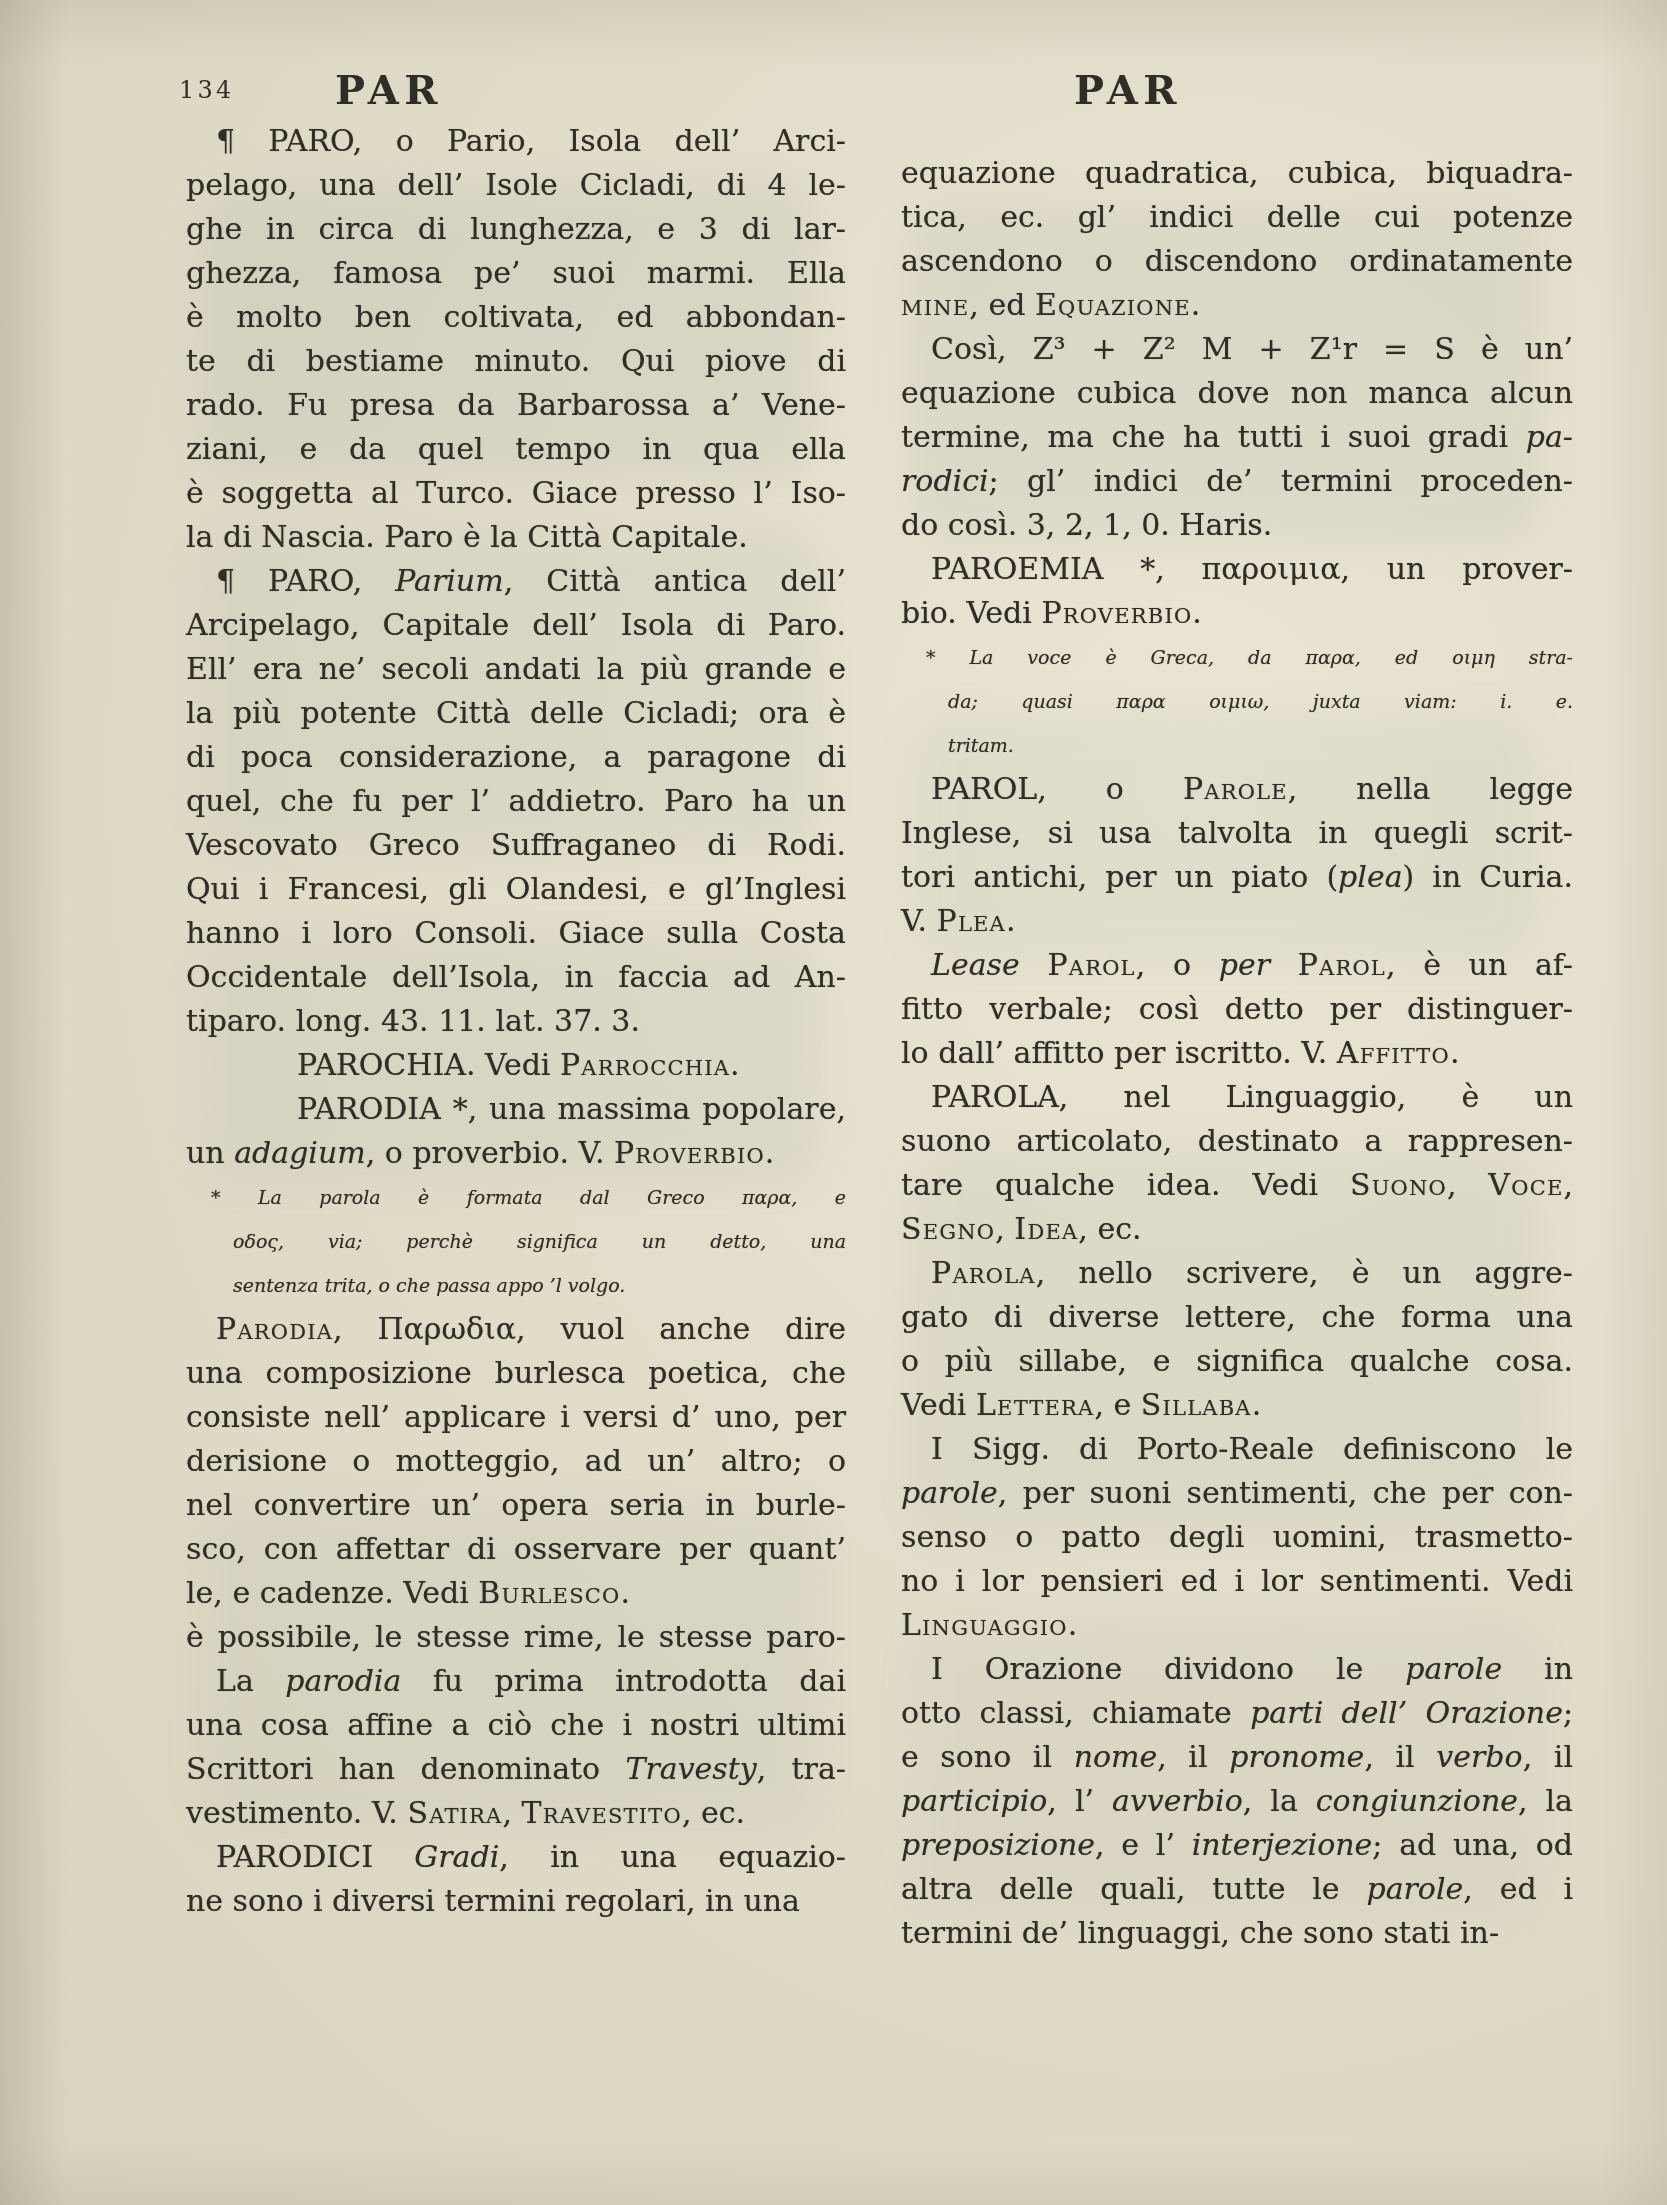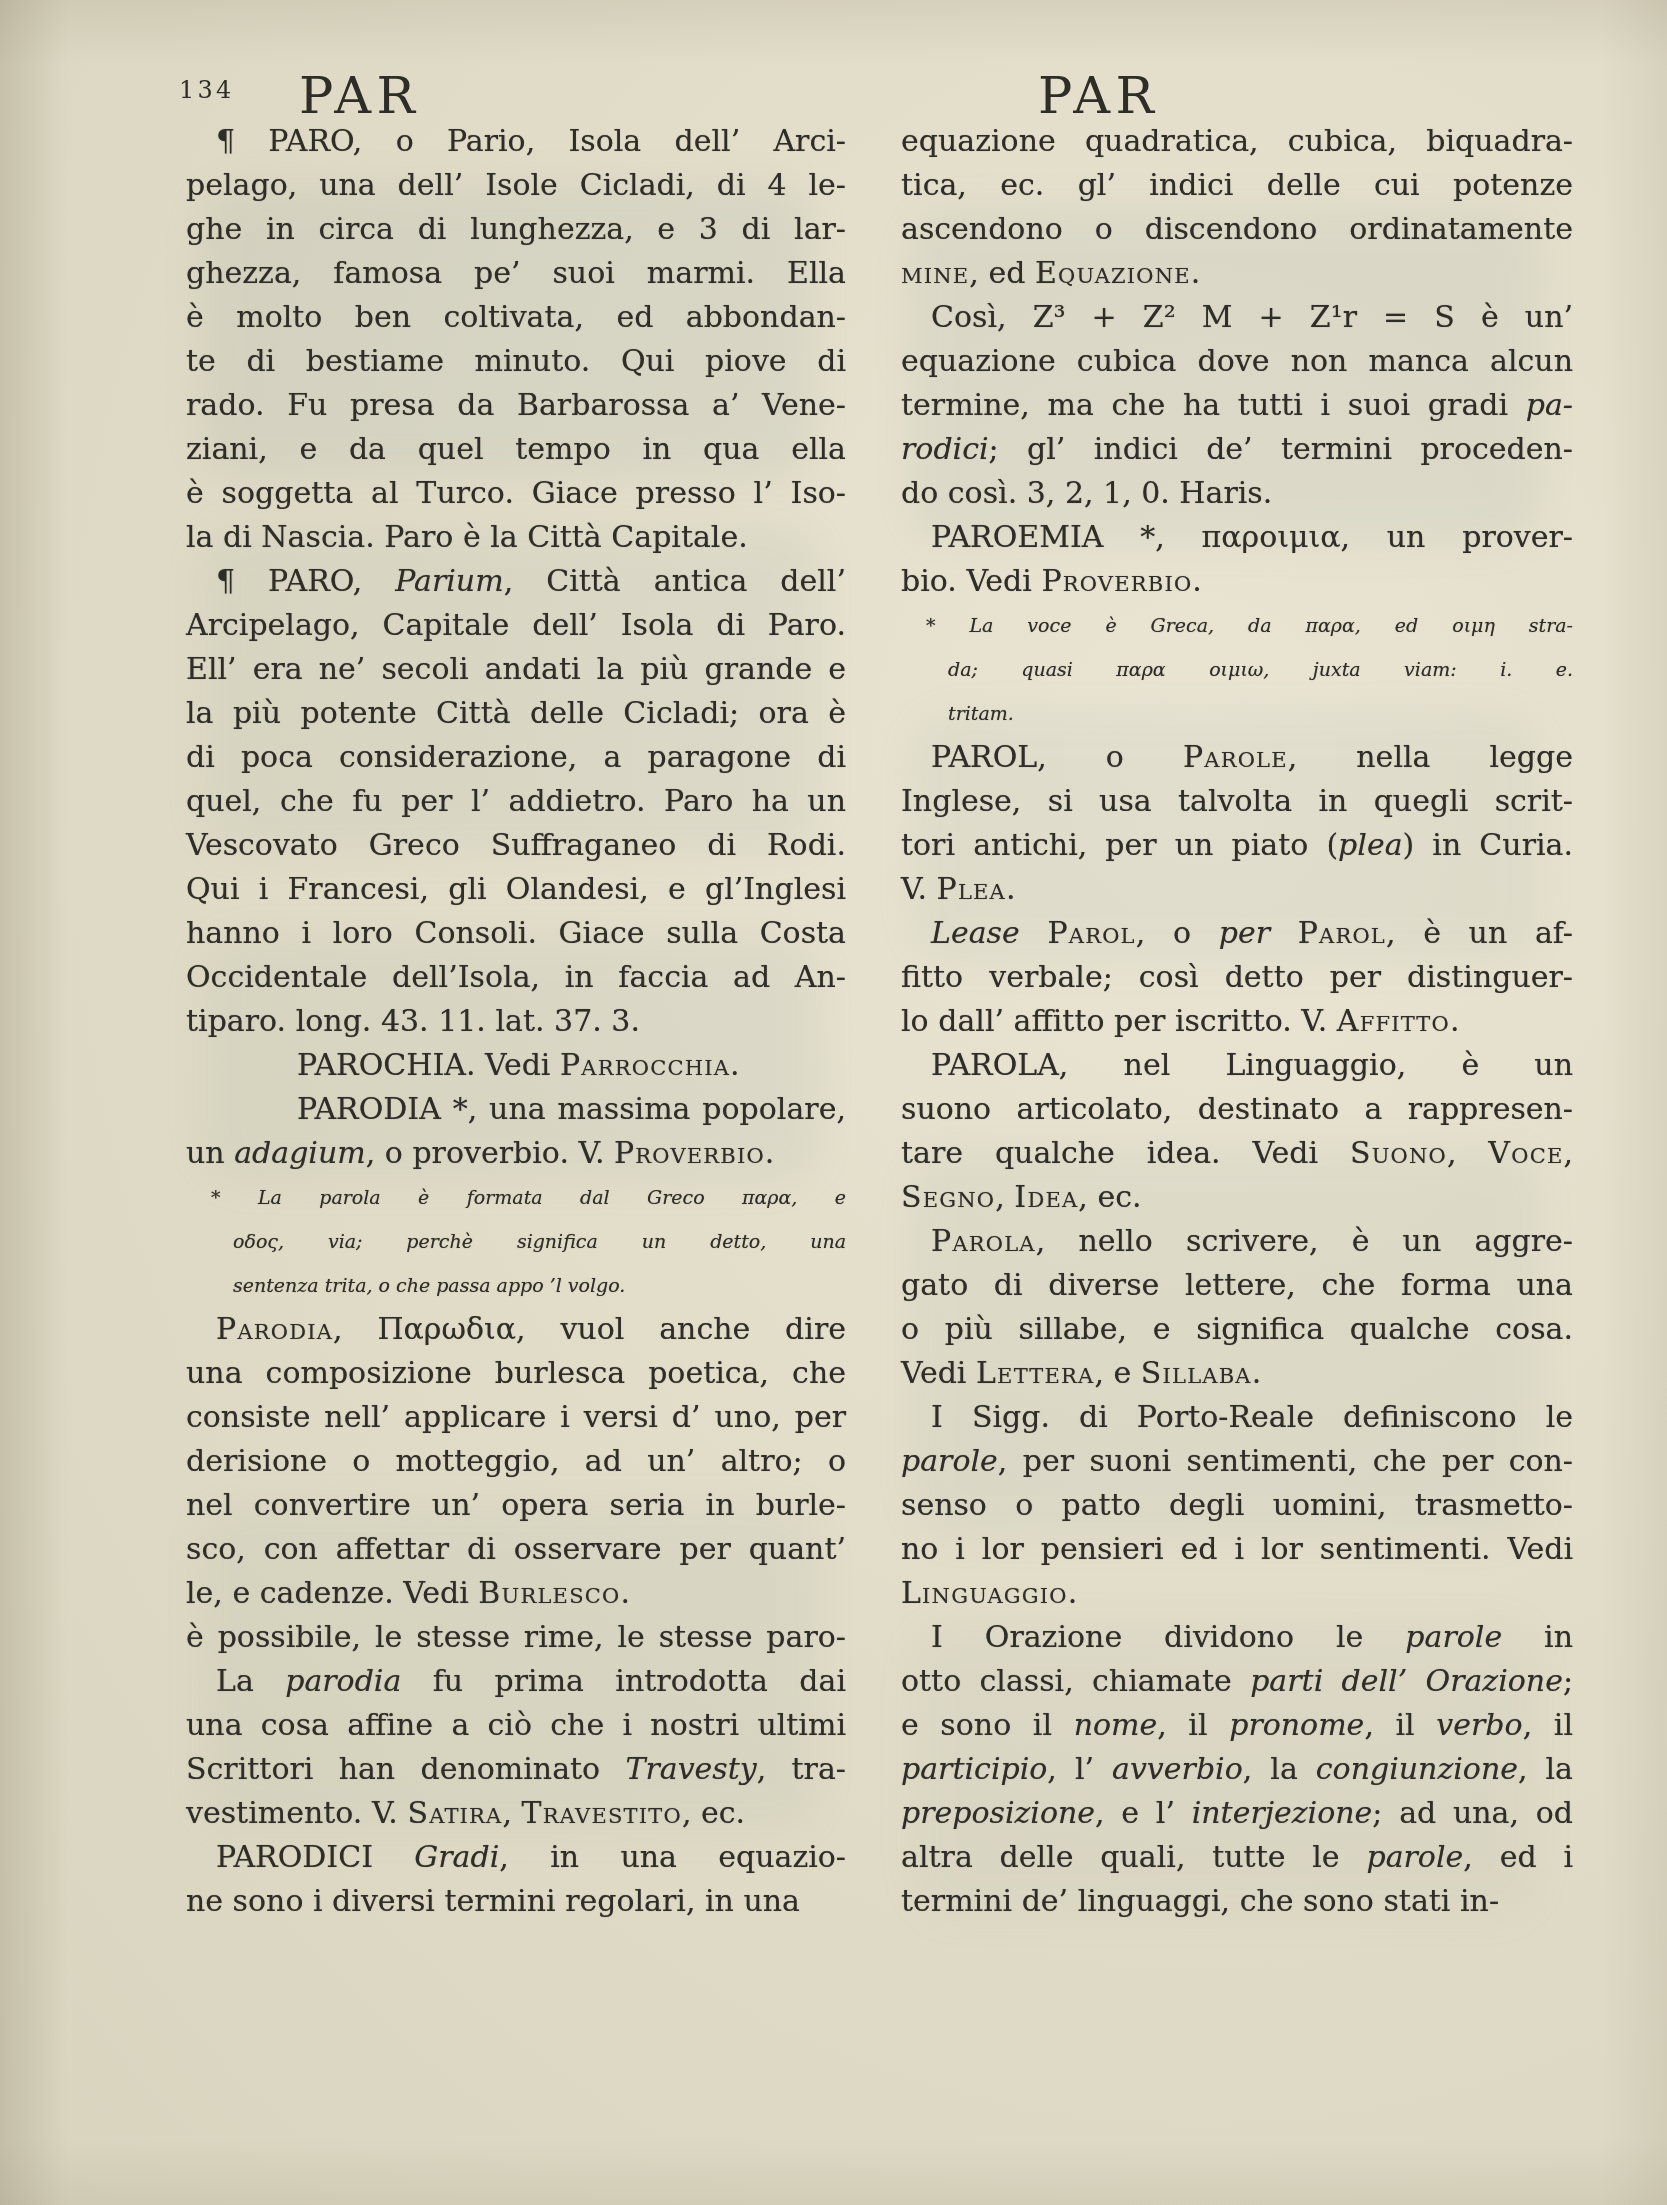--- a/index.html
+++ b/index.html
@@ -9,32 +9,32 @@
     background:
       linear-gradient(90deg, rgba(110,100,75,.20), rgba(110,100,75,0) 4%, rgba(110,100,75,0) 96%, rgba(110,100,75,.10)),
       linear-gradient(180deg, rgba(120,110,85,.12), rgba(120,110,85,0) 3%, rgba(120,110,85,0) 97%, rgba(120,110,85,.10)),
       radial-gradient(ellipse at 72% 35%, #eae5d3 0%, #e2ddc9 45%, #d9d4be 100%);
     font-family:"DejaVu Serif", serif;
     color:#2f2d27;
     overflow:hidden;
   }
   .smudge{position:absolute;z-index:0;border-radius:47px;filter:blur(19px);background:#748a88;pointer-events:none;}
   .page-num{position:absolute;left:179px;top:76px;font-size:24px;z-index:2;letter-spacing:3.2px;}
-  .rh{position:absolute;top:66px;font-size:51px;font-weight:normal;letter-spacing:5.5px;z-index:2;}
+  .rh{position:absolute;top:66px;font-size:40px;font-weight:bold;letter-spacing:5.5px;z-index:2;margin-left:36px;}
   .rh.left{left:299px;}
   .rh.right{left:1038px;}
   .col{position:absolute;top:119px;z-index:2;font-size:30px;line-height:44px;
        text-shadow:0 0 0.9px rgba(47,45,39,.5);}
   .col.left{left:186px;width:660px;}
   .col.right{left:901px;width:672px;}
   .line{height:44px;white-space:nowrap;text-align:justify;text-align-last:justify;overflow:visible;}
   .line.rag{text-align-last:left;}
   .para.in-std .line.first{text-indent:30px;}
   .para.in-lg  .line.first{text-indent:111px;}
-  .para.in-none .line.first{text-indent:0;}
+  .para.in-none .line.first{text-indent:0;margin-top:32px;}
   .para.fn{font-style:italic;font-size:19px;padding-left:47px;}
   .para.fn .line.first{text-indent:-22px;}
   .i{font-style:italic;}
   .c{font-variant:small-caps;letter-spacing:1.2px;}
 </style>
 </head>
 <body>
 
 <div class="page">
 

